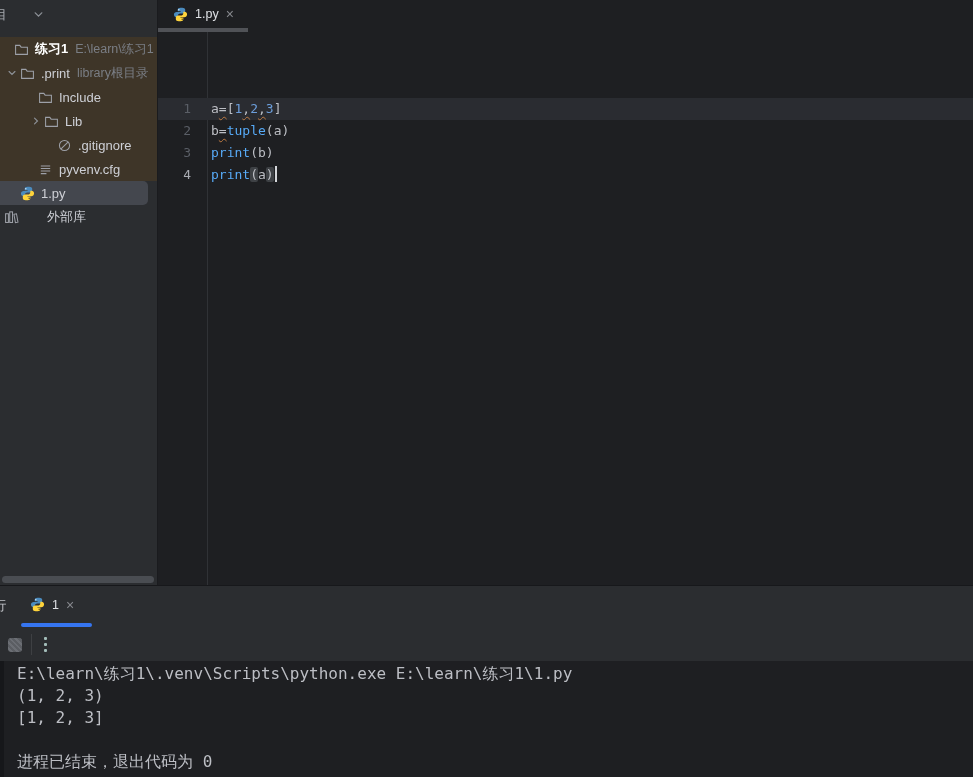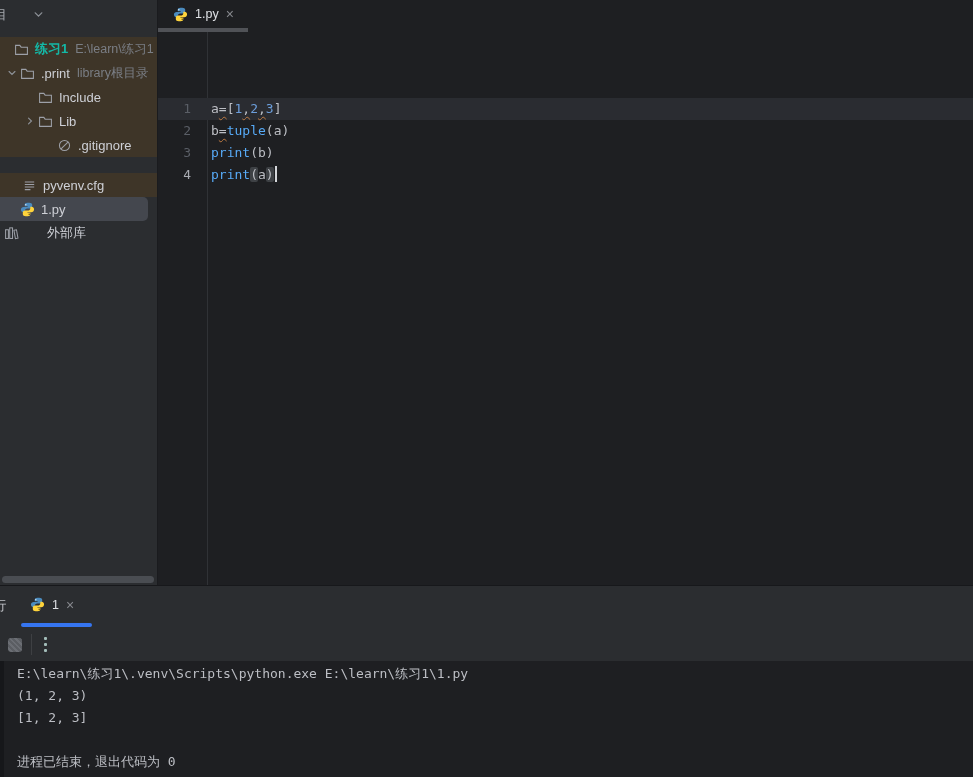--- a/index.html
+++ b/index.html
@@ -24,21 +24,21 @@
   .tree{padding-top:7px;}
   .tree-row{height:24px;display:flex;align-items:center;font-size:13px;
     color:#CED0D6;white-space:nowrap;box-sizing:border-box;cursor:default;}
   .tree-row.library{background:#3E3528;}
   .tree-row.selected{background:#44474E;width:148px;border-radius:0 5px 5px 0;}
   .chev{width:16px;flex:0 0 16px;height:14px;display:flex;align-items:center;
     justify-content:center;color:#8C9096;}
   .chev svg{width:12px;height:12px;display:block;}
   .t-icon{width:15px;height:15px;flex:0 0 15px;margin-right:6px;color:#9DA0A8;}
   .t-icon svg{width:15px;height:15px;display:block;}
-  .t-name.bold{font-weight:bold;color:#14b8a6;}
+  .t-name.bold{font-weight:bold;color:#ffffff;}
   .t-suffix{color:#7A7E85;margin-left:7px;font-size:12.5px;}
   .hthumb{position:absolute;left:2px;bottom:2px;height:7px;width:152px;
     background:#4A4D52;border-radius:4px;}
 
   
   .editor-area{position:absolute;left:158px;top:0;right:0;height:585px;background:#1E1F22;}
   .tab-bar{height:28px;display:flex;}
   .tab{display:flex;align-items:center;padding:0 12px 0 15px;gap:7px;
     font-size:12.5px;color:#DFE1E5;}
   .pyicon{width:15px;height:15px;display:inline-block;}
@@ -76,21 +76,21 @@
   .run-underline{position:absolute;left:21px;top:37px;width:71px;height:4px;
     background:#3675F0;border-radius:2px;}
   .run-toolbar{position:absolute;left:0;top:41px;right:0;height:34px;}
   .stop-sq{position:absolute;left:8px;top:11px;width:14px;height:14px;
     border-radius:3px;background:#63666C;
     background-image:repeating-linear-gradient(45deg,#5B5E63 0 2px,#6B6E74 2px 4px);}
   .tb-sep{position:absolute;left:31px;top:7px;width:1px;height:21px;background:#3E4043;}
   .kebab{position:absolute;left:44px;top:10px;display:flex;flex-direction:column;gap:3px;}
   .kebab i{width:3px;height:3px;border-radius:1px;background:#A3BDB9;display:block;}
   .console{position:absolute;left:0;top:75px;right:0;bottom:0;background:#1E1F22;
-    font-family:"DejaVu Sans Mono","Liberation Mono",monospace;font-size:13px;
+    font-family:"DejaVu Sans Mono","Liberation Mono",monospace;font-size:16px;
     line-height:22px;color:#BCBEC4;padding:2px 0 0 17px;box-sizing:border-box;}
   .console::before{content:"";position:absolute;left:0;top:0;bottom:0;width:4px;background:#16171A;}
   .console-line{height:22px;white-space:pre;}
 </style>
 </head>
 <body>
 
 <div class="app">
 
   <aside class="project-panel">
@@ -127,21 +127,21 @@
           <span class="t-suffix">library根目录</span>
         </div>
         <div class="tree-row library" style="padding-left: 38px;">
           <span class="t-icon">
             <svg viewBox="0 0 16 16">
               <path d="M1.7 13.2V3.6h4.5l1.4 1.9h6.7v7.7z" fill="none" stroke="currentColor" stroke-width="1.1"></path>
             </svg>
           </span>
           <span class="t-name">Include</span>
         </div>
-        <div class="tree-row library" style="padding-left: 22px;">
+        <div class="tree-row library" style="padding-left: 28px;">
           <span class="chev">
             <svg viewBox="0 0 14 14">
               <path d="M5.3 3.6 8.7 7l-3.4 3.4" fill="none" stroke="currentColor" stroke-width="1.4" stroke-linecap="round"></path>
             </svg>
           </span>
           <span class="t-icon">
             <svg viewBox="0 0 16 16">
               <path d="M1.7 13.2V3.6h4.5l1.4 1.9h6.7v7.7z" fill="none" stroke="currentColor" stroke-width="1.1"></path>
             </svg>
           </span>
@@ -149,21 +149,21 @@
         </div>
         <div class="tree-row library" style="padding-left: 57px;">
           <span class="t-icon">
             <svg viewBox="0 0 16 16">
               <circle cx="8" cy="8" r="5.4" fill="none" stroke="currentColor" stroke-width="1.1"></circle>
               <path d="M4.3 11.7 11.7 4.3" stroke="currentColor" stroke-width="1.1"></path>
             </svg>
           </span>
           <span class="t-name">.gitignore</span>
         </div>
-        <div class="tree-row library" style="padding-left: 22px; margin-top: 16px;">
+        <div class="tree-row library" style="padding-left: 38px;">
           <span class="t-icon">
             <svg viewBox="0 0 16 16">
               <path d="M3 4.3h10M3 7h10M3 9.7h10M3 12.4h6" stroke="currentColor" stroke-width="1.1" fill="none"></path>
             </svg>
           </span>
           <span class="t-name">pyvenv.cfg</span>
         </div>
         <div class="tree-row selected" style="padding-left: 20px;">
           <span class="t-icon">
             <svg viewBox="0 0 16 16">

